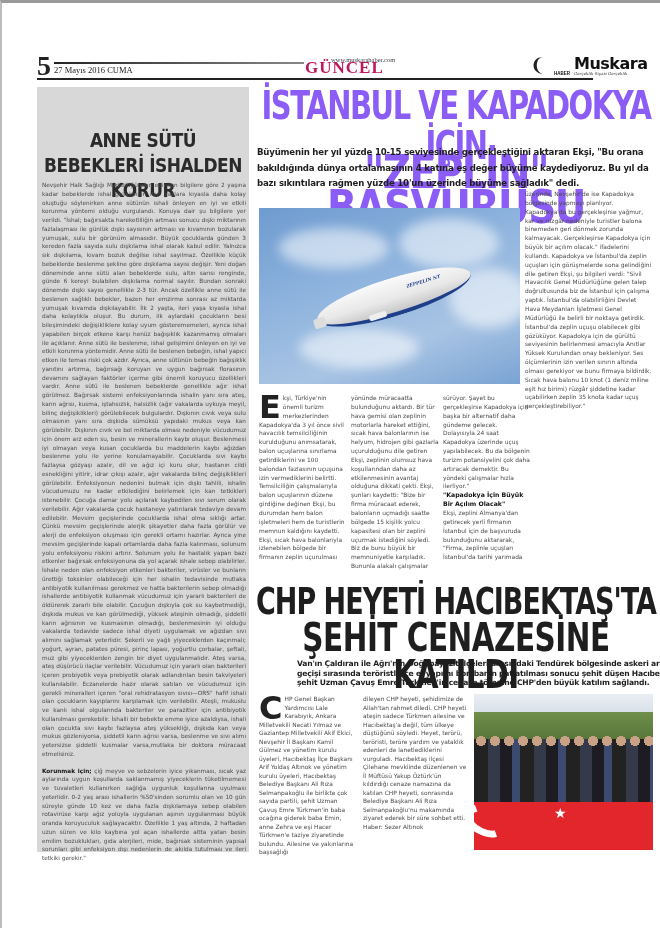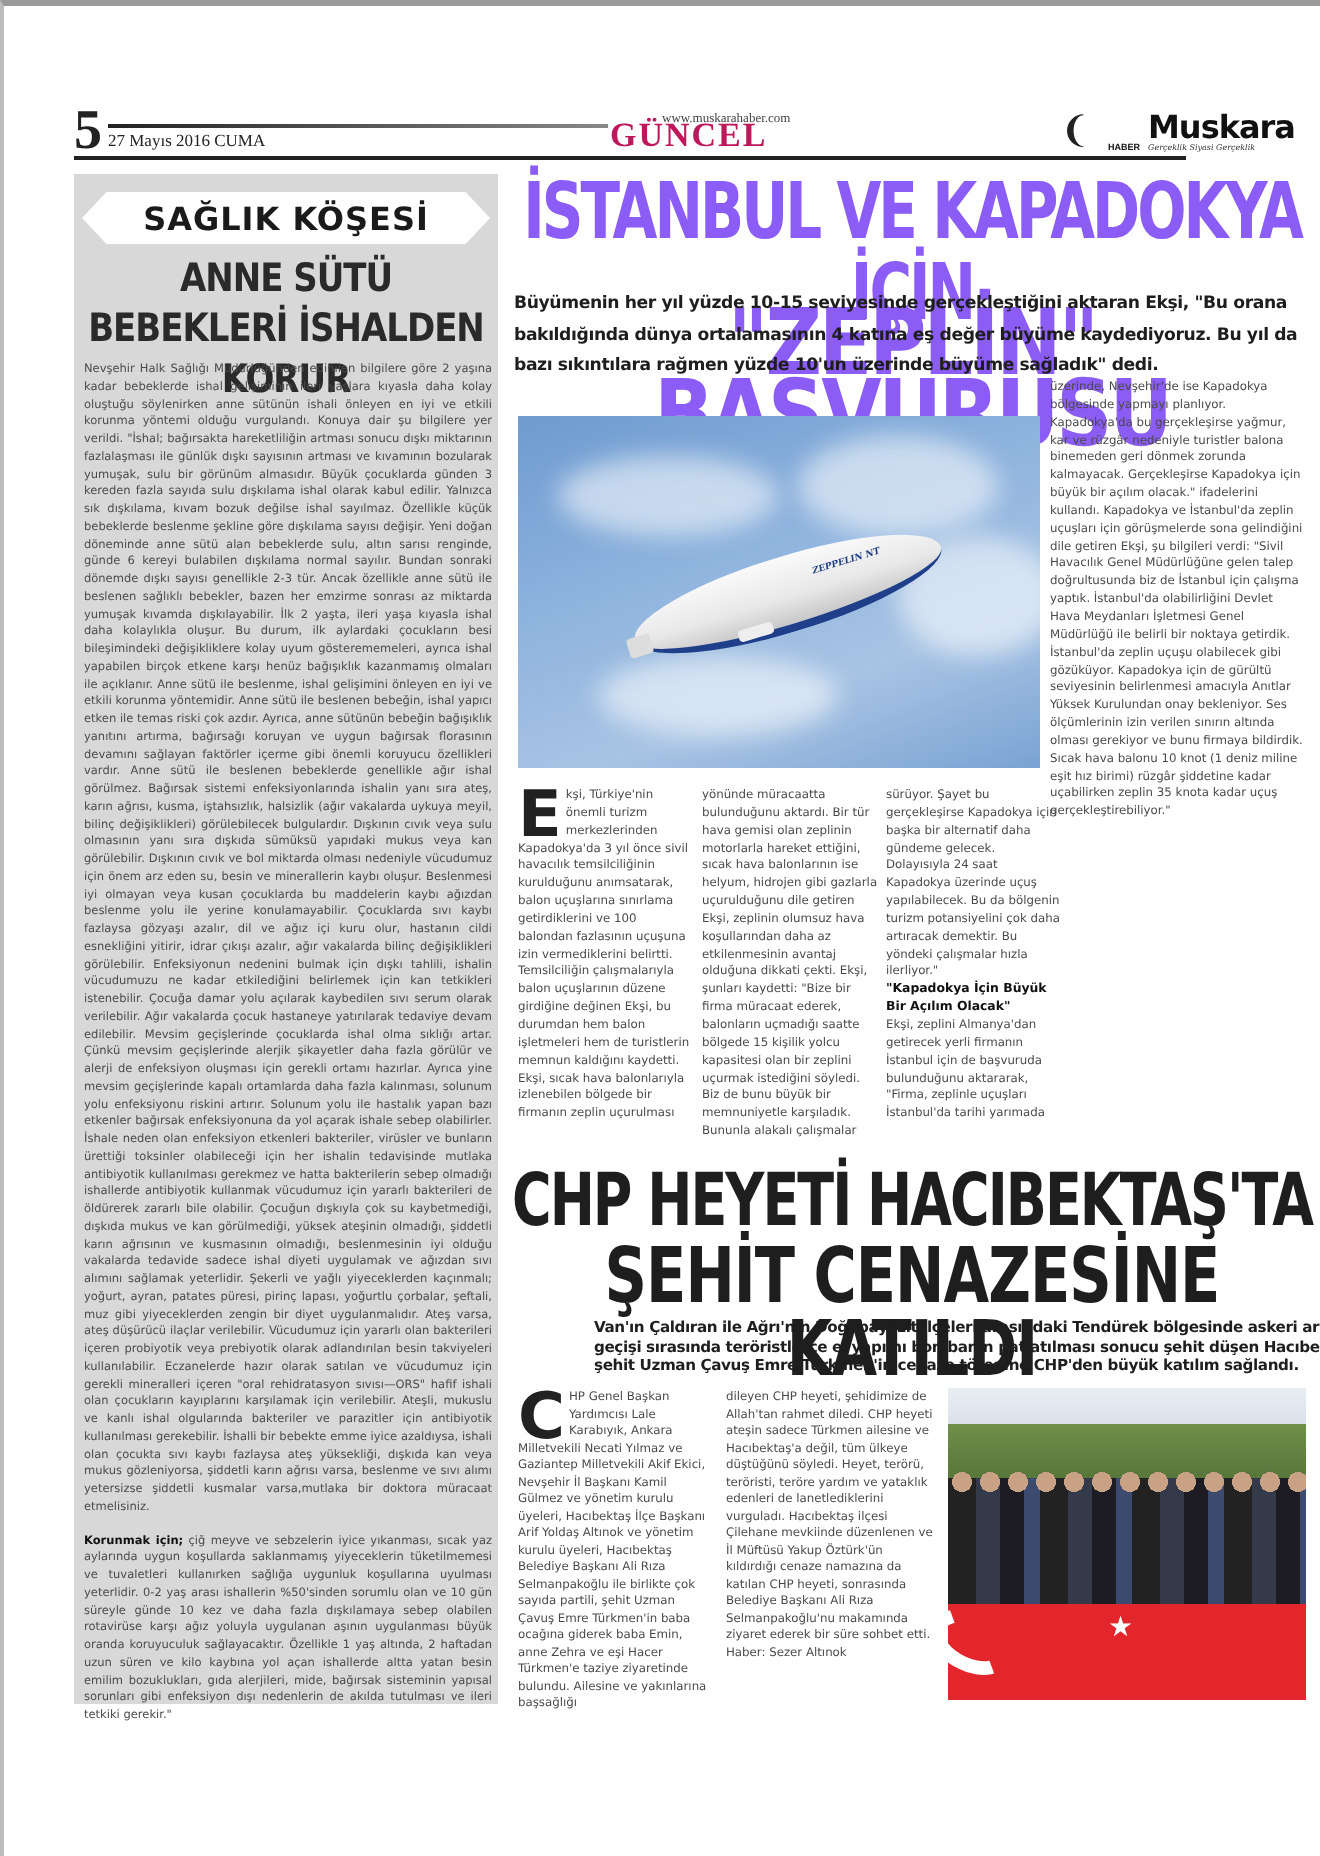--- a/index.html
+++ b/index.html
@@ -77,23 +77,20 @@
   <div class="hdr-line-bottom"></div>
   <div class="logo">
     <span class="logo-swirl">❨</span>
     <span class="logo-text">Muskara</span>
     <span class="logo-sub">HABER</span>
     <span class="logo-slogan">Gerçeklik Siyasi Gerçeklik</span>
   </div>
 </div>
 
 <div class="left-col">
-  <div class="section-banner">
-    <div class="section-title">SAĞLIK KÖŞESİ</div>
-  </div>
   <div class="left-headline">ANNE SÜTÜ BEBEKLERİ İSHALDEN KORUR</div>
   <div class="left-body">
     <p>Nevşehir Halk Sağlığı Müdürlüğünden edinilen bilgilere göre 2 yaşına kadar bebeklerde ishal gelişiminin ileri yaşlara kıyasla daha kolay oluştuğu söylenirken anne sütünün ishali önleyen en iyi ve etkili korunma yöntemi olduğu vurgulandı. Konuya dair şu bilgilere yer verildi. "İshal; bağırsakta hareketliliğin artması sonucu dışkı miktarının fazlalaşması ile günlük dışkı sayısının artması ve kıvamının bozularak yumuşak, sulu bir görünüm almasıdır. Büyük çocuklarda günden 3 kereden fazla sayıda sulu dışkılama ishal olarak kabul edilir. Yalnızca sık dışkılama, kıvam bozuk değilse ishal sayılmaz. Özellikle küçük bebeklerde beslenme şekline göre dışkılama sayısı değişir. Yeni doğan döneminde anne sütü alan bebeklerde sulu, altın sarısı renginde, günde 6 kereyi bulabilen dışkılama normal sayılır. Bundan sonraki dönemde dışkı sayısı genellikle 2-3 tür. Ancak özellikle anne sütü ile beslenen sağlıklı bebekler, bazen her emzirme sonrası az miktarda yumuşak kıvamda dışkılayabilir. İlk 2 yaşta, ileri yaşa kıyasla ishal daha kolaylıkla oluşur. Bu durum, ilk aylardaki çocukların besi bileşimindeki değişikliklere kolay uyum gösterememeleri, ayrıca ishal yapabilen birçok etkene karşı henüz bağışıklık kazanmamış olmaları ile açıklanır. Anne sütü ile beslenme, ishal gelişimini önleyen en iyi ve etkili korunma yöntemidir. Anne sütü ile beslenen bebeğin, ishal yapıcı etken ile temas riski çok azdır. Ayrıca, anne sütünün bebeğin bağışıklık yanıtını artırma, bağırsağı koruyan ve uygun bağırsak florasının devamını sağlayan faktörler içerme gibi önemli koruyucu özellikleri vardır. Anne sütü ile beslenen bebeklerde genellikle ağır ishal görülmez. Bağırsak sistemi enfeksiyonlarında ishalin yanı sıra ateş, karın ağrısı, kusma, iştahsızlık, halsizlik (ağır vakalarda uykuya meyil, bilinç değişiklikleri) görülebilecek bulgulardır. Dışkının cıvık veya sulu olmasının yanı sıra dışkıda sümüksü yapıdaki mukus veya kan görülebilir. Dışkının cıvık ve bol miktarda olması nedeniyle vücudumuz için önem arz eden su, besin ve minerallerin kaybı oluşur. Beslenmesi iyi olmayan veya kusan çocuklarda bu maddelerin kaybı ağızdan beslenme yolu ile yerine konulamayabilir. Çocuklarda sıvı kaybı fazlaysa gözyaşı azalır, dil ve ağız içi kuru olur, hastanın cildi esnekliğini yitirir, idrar çıkışı azalır, ağır vakalarda bilinç değişiklikleri görülebilir. Enfeksiyonun nedenini bulmak için dışkı tahlili, ishalin vücudumuzu ne kadar etkilediğini belirlemek için kan tetkikleri istenebilir. Çocuğa damar yolu açılarak kaybedilen sıvı serum olarak verilebilir. Ağır vakalarda çocuk hastaneye yatırılarak tedaviye devam edilebilir. Mevsim geçişlerinde çocuklarda ishal olma sıklığı artar. Çünkü mevsim geçişlerinde alerjik şikayetler daha fazla görülür ve alerji de enfeksiyon oluşması için gerekli ortamı hazırlar. Ayrıca yine mevsim geçişlerinde kapalı ortamlarda daha fazla kalınması, solunum yolu enfeksiyonu riskini artırır. Solunum yolu ile hastalık yapan bazı etkenler bağırsak enfeksiyonuna da yol açarak ishale sebep olabilirler. İshale neden olan enfeksiyon etkenleri bakteriler, virüsler ve bunların ürettiği toksinler olabileceği için her ishalin tedavisinde mutlaka antibiyotik kullanılması gerekmez ve hatta bakterilerin sebep olmadığı ishallerde antibiyotik kullanmak vücudumuz için yararlı bakterileri de öldürerek zararlı bile olabilir. Çocuğun dışkıyla çok su kaybetmediği, dışkıda mukus ve kan görülmediği, yüksek ateşinin olmadığı, şiddetli karın ağrısının ve kusmasının olmadığı, beslenmesinin iyi olduğu vakalarda tedavide sadece ishal diyeti uygulamak ve ağızdan sıvı alımını sağlamak yeterlidir. Şekerli ve yağlı yiyeceklerden kaçınmalı; yoğurt, ayran, patates püresi, pirinç lapası, yoğurtlu çorbalar, şeftali, muz gibi yiyeceklerden zengin bir diyet uygulanmalıdır. Ateş varsa, ateş düşürücü ilaçlar verilebilir. Vücudumuz için yararlı olan bakterileri içeren probiyotik veya prebiyotik olarak adlandırılan besin takviyeleri kullanılabilir. Eczanelerde hazır olarak satılan ve vücudumuz için gerekli mineralleri içeren "oral rehidratasyon sıvısı—ORS" hafif ishali olan çocukların kayıplarını karşılamak için verilebilir. Ateşli, mukuslu ve kanlı ishal olgularında bakteriler ve parazitler için antibiyotik kullanılması gerekebilir. İshalli bir bebekte emme iyice azaldıysa, ishali olan çocukta sıvı kaybı fazlaysa ateş yüksekliği, dışkıda kan veya mukus gözleniyorsa, şiddetli karın ağrısı varsa, beslenme ve sıvı alımı yetersizse şiddetli kusmalar varsa,mutlaka bir doktora müracaat etmelisiniz.</p>
     <p><b>Korunmak için;</b><span> çiğ meyve ve sebzelerin iyice yıkanması, sıcak yaz aylarında uygun koşullarda saklanmamış yiyeceklerin tüketilmemesi ve tuvaletleri kullanırken sağlığa uygunluk koşullarına uyulması yeterlidir. 0-2 yaş arası ishallerin %50'sinden sorumlu olan ve 10 gün süreyle günde 10 kez ve daha fazla dışkılamaya sebep olabilen rotavirüse karşı ağız yoluyla uygulanan aşının uygulanması büyük oranda koruyuculuk sağlayacaktır. Özellikle 1 yaş altında, 2 haftadan uzun süren ve kilo kaybına yol açan ishallerde altta yatan besin emilim bozuklukları, gıda alerjileri, mide, bağırsak sisteminin yapısal sorunları gibi enfeksiyon dışı nedenlerin de akılda tutulması ve ileri tetkiki gerekir."</span></p>
   </div>
 </div>
 
 <div class="art1-title">
   <span class="l1">İSTANBUL VE KAPADOKYA İÇİN</span>
   <span class="l2">"ZEPLİN" BAŞVURUSU</span>

